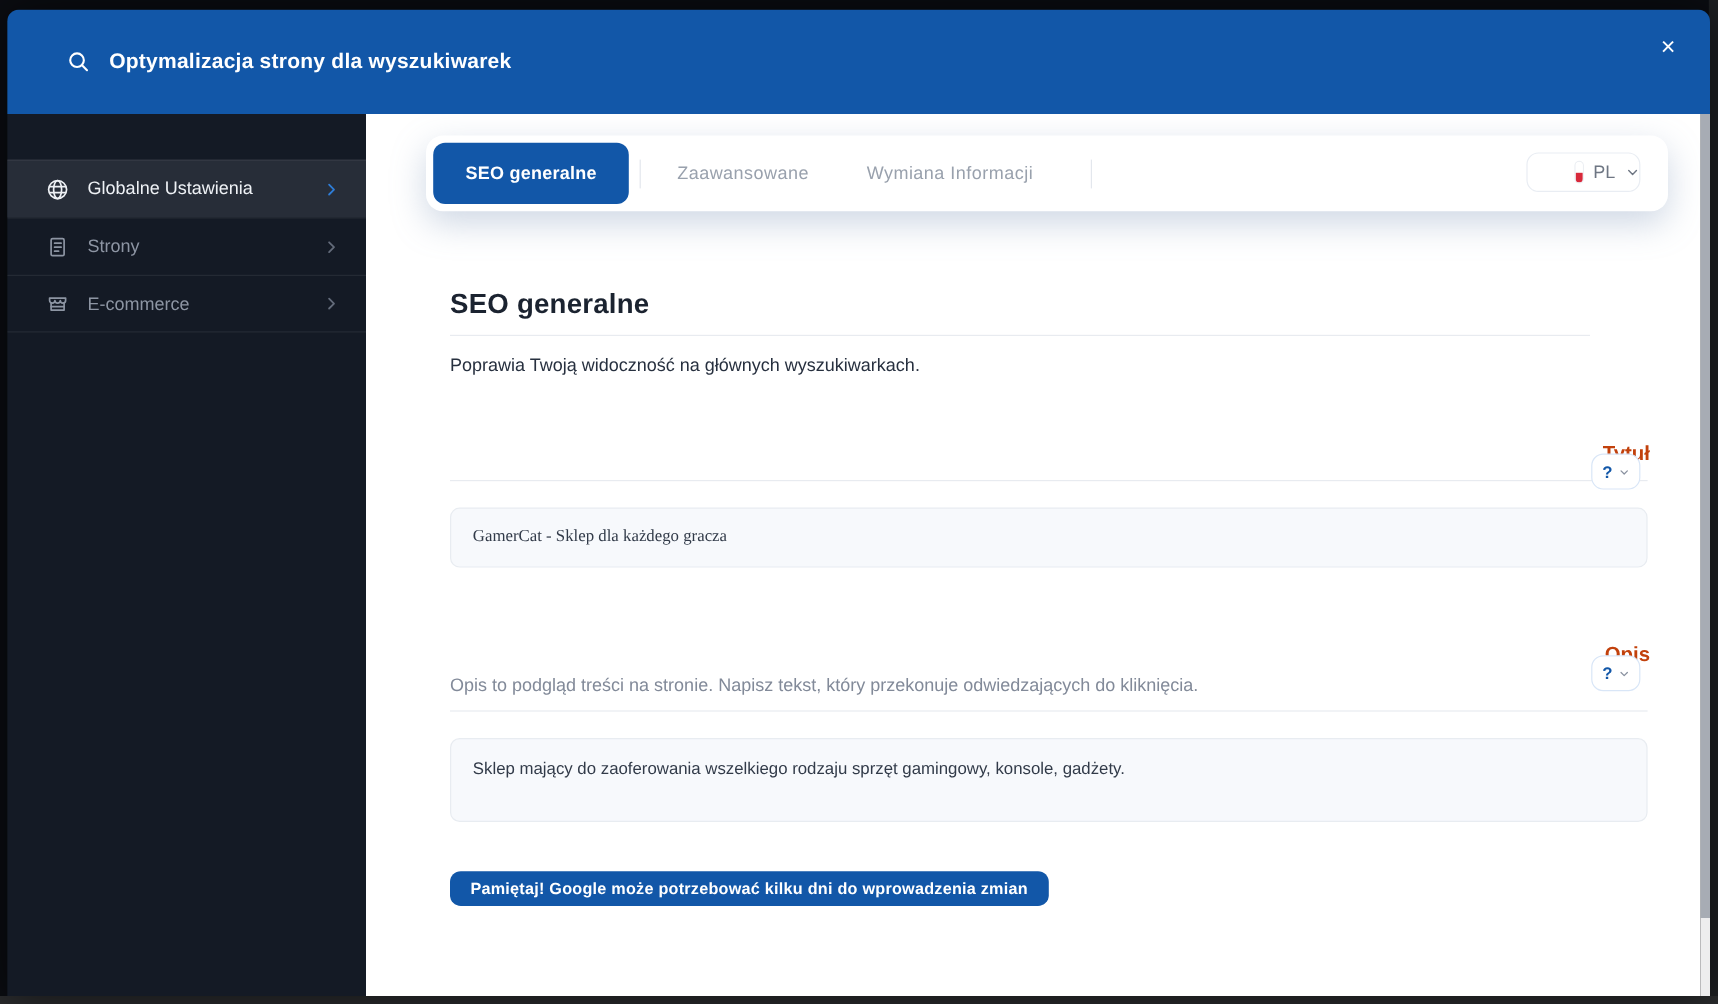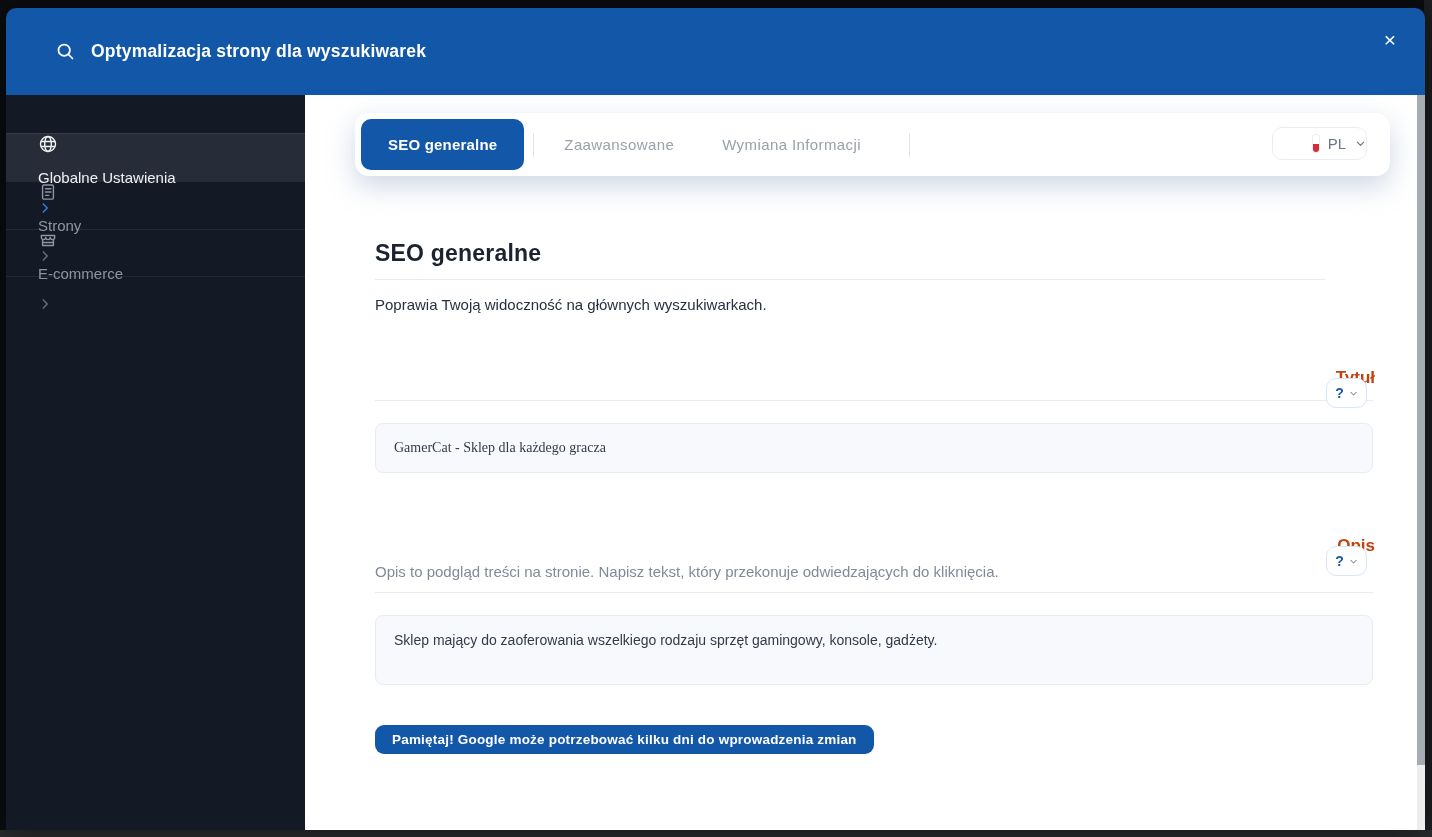--- a/index.html
+++ b/index.html
@@ -36,24 +36,24 @@
     color: #ffffff; font-size: 21px; cursor: pointer; background: none; border: none;
     font-family: "Liberation Sans", sans-serif;
   }
   .modal-body { flex: 1; display: flex; min-height: 0; }
 
   
   .sidebar {
     width: 299px; flex: 0 0 299px; background: #141a25; padding-top: 38px;
   }
   .side-item {
-    height: 48px; display: flex; align-items: flex-start;
+    height: 48px; display: flex; align-items: center;
     padding: 0 22px 0 32px; gap: 15px; cursor: pointer;
     border-top: 1px solid rgba(255,255,255,.07);
-    color: #8d95a3; font-size: 15px; flex-direction: column;
+    color: #8d95a3; font-size: 15px;
   }
   .side-item:last-child { border-bottom: 1px solid rgba(255,255,255,.07); }
   .side-item.active { background: #272d38; color: #eef1f5; }
   .side-item .s-icon { width: 20px; height: 20px; flex: 0 0 20px; display: flex; }
   .side-item .s-label { flex: 1; }
   .side-item .chev { width: 14px; height: 14px; color: #5b6optional370; }
   .side-item .chev svg { display: block; }
   .side-item .chev { color: #636b7a; }
   .side-item.active .chev { color: #2e7cd6; }
 

